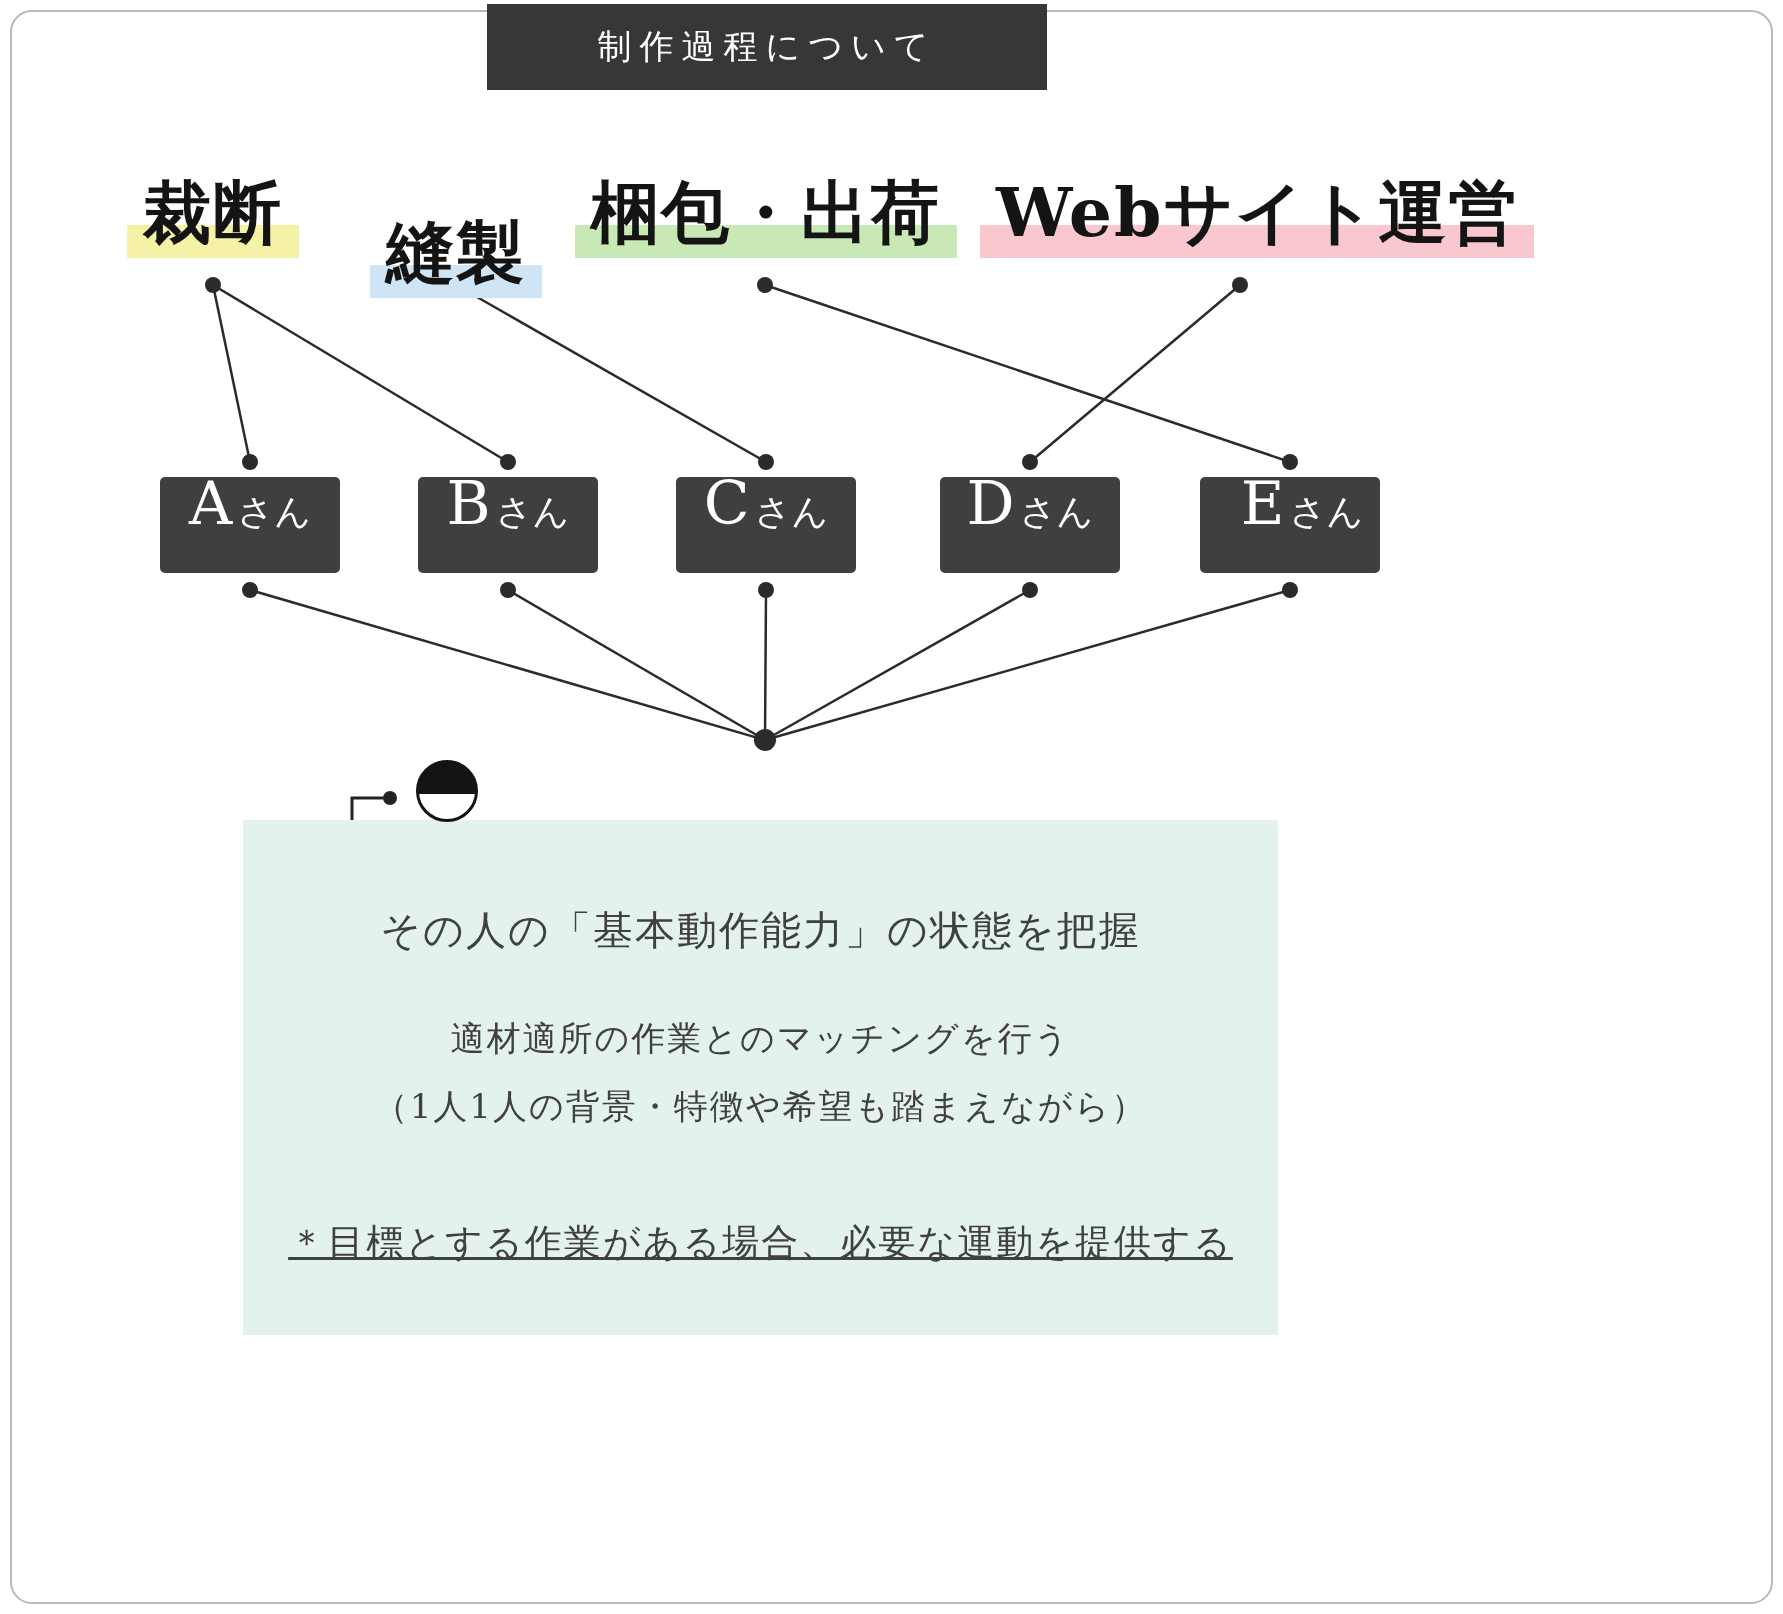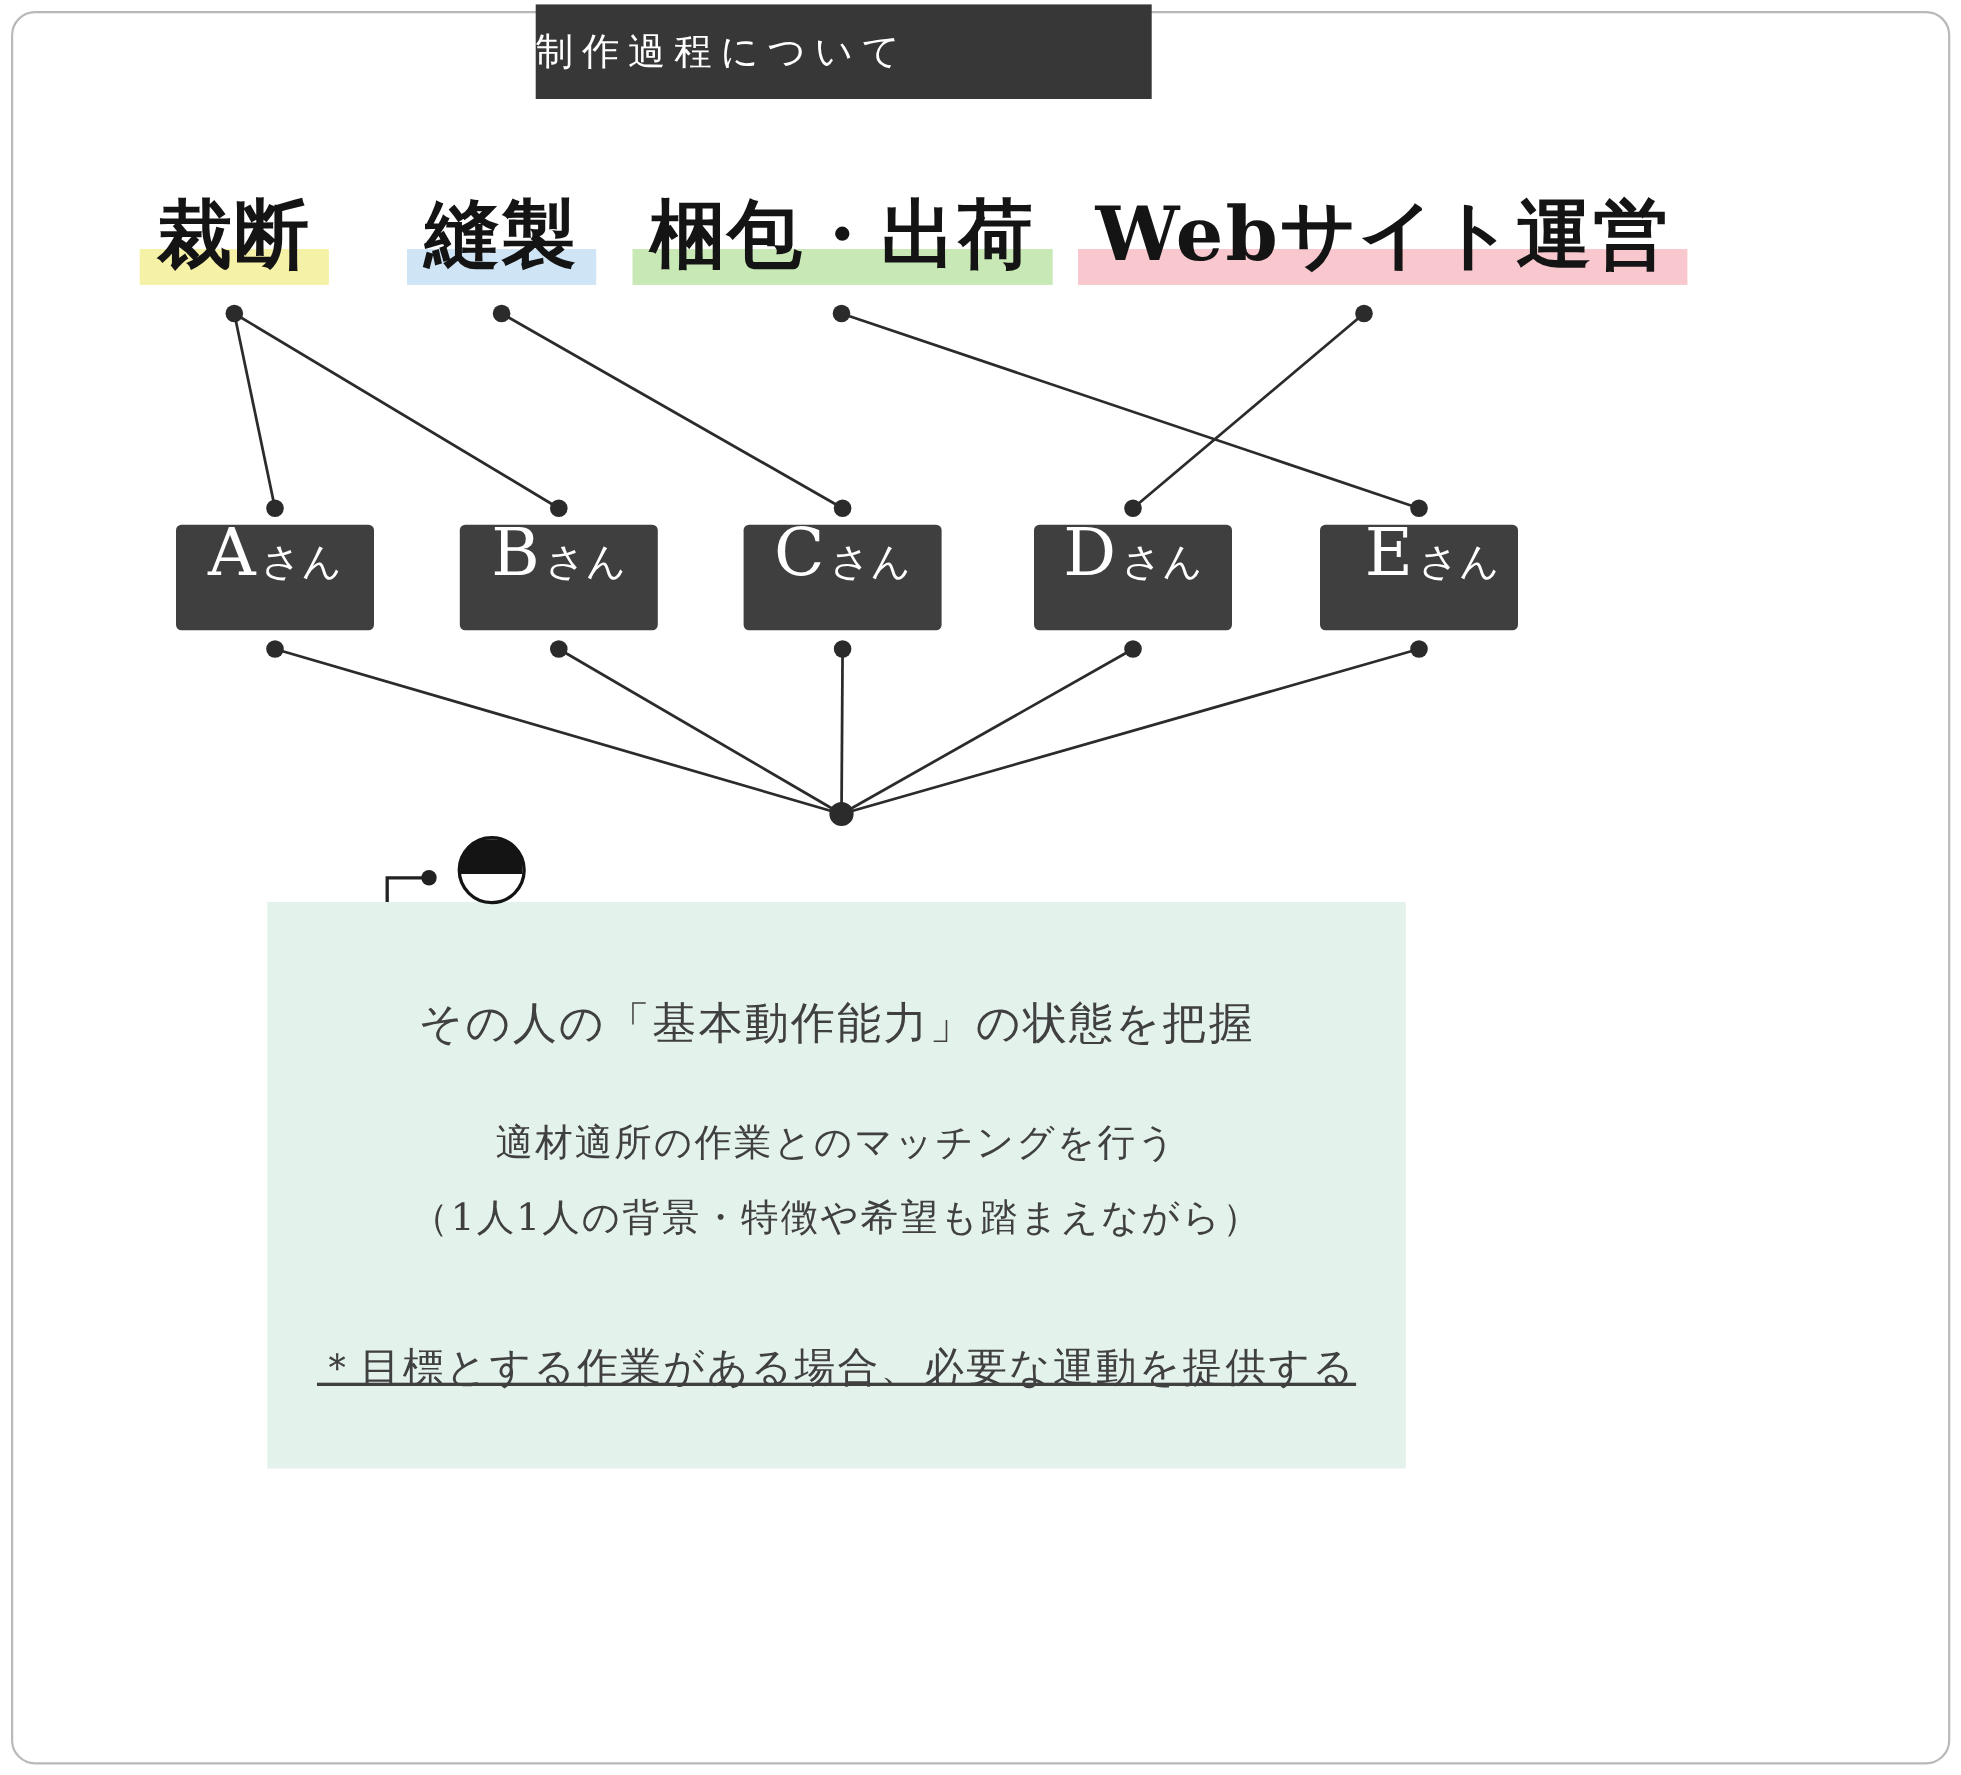--- a/index.html
+++ b/index.html
@@ -11,34 +11,34 @@
     color:#1d1d1d;
   }
   .frame {
     position:absolute; left:10px; top:10px; right:10px; bottom:10px;
     border:2px solid #b9b9b9; border-radius:22px;
     z-index:0;
   }
   .header {
     position:absolute; left:487px; top:4px; width:560px; height:86px;
     background:#373737; color:#ffffff;
-    display:flex; align-items:center; justify-content:flex-start;
+    display:flex; align-items:center; justify-content:center;
     font-size:34px; letter-spacing:8px;
     z-index:4;
   }
   #edges { position:absolute; left:0; top:0; width:1783px; height:1614px; z-index:1; }
 
   .task {
     position:absolute; top:168px; text-align:center;
     font-size:68px; font-weight:600; letter-spacing:2px; color:#141414;
     z-index:2; white-space:nowrap;
   }
   .task span { padding:0 16px 6px 16px; }
   .t0 { left:88px;  width:250px; }
-  .t1 { left:331px; width:250px; }
+  .t1 { left:331px; width:250px;margin-top:40px; }
   .t2 { left:575px; width:382px; }
   .t3 { left:980px; width:520px; }
 
   .worker {
     position:absolute; top:477px; width:180px; height:96px;
     background:#3f3f3f; border-radius:5px; color:#ffffff;
     text-align:center; line-height:52px; z-index:2;
   }
   .w0 { left:160px; } .w1 { left:418px; } .w2 { left:676px; } .w3 { left:940px; } .w4 { left:1200px;padding-left:24px; }
   .w-letter { font-size:60px; }

